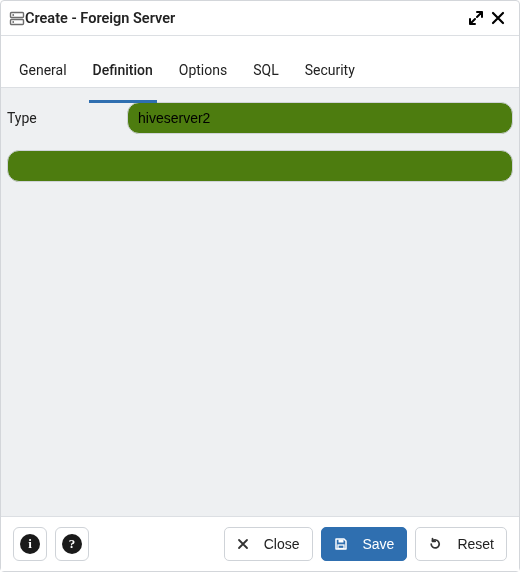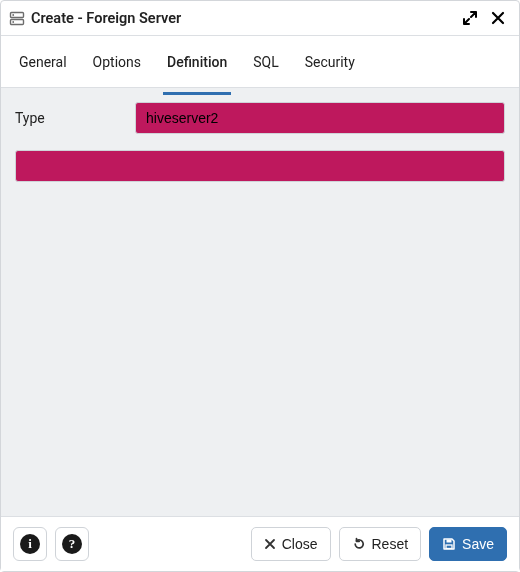--- a/index.html
+++ b/index.html
@@ -15,71 +15,70 @@
     border: 1px solid #d3d6da;
     border-radius: 4px;
     display: flex; flex-direction: column;
     background: #fff;
   }
   
   .dialog-header {
     display: flex; align-items: center;
     padding: 6px 10px 6px 8px;
     border-bottom: 1px solid #dcdfe3;
-    gap: 6px;
     font-weight: 600;
   }
   .dialog-header .title-icon { display: inline-flex; align-items: center; }
   .dialog-header .title { flex: 0 0 auto; font-size: 14.5px; }
   .dialog-header .spacer { flex: 1; }
   .hdr-btn { display:inline-flex; align-items:center; justify-content:center; width:22px; height:22px; cursor:pointer; }
 
   
   .tabs {
     display: flex; gap: 18px;
     padding: 0 14px;
     border-bottom: 1px solid #dcdfe3;
     font-size: 14px;
   }
   .tab {
     padding: 10px 4px 22px 4px;
     cursor: pointer;
     color: #222;
     border-bottom: 3px solid transparent;
     position: relative;
-    top: 8px;
+    top: 16px;
   }
   .tab.active {
     border-bottom: 3px solid #2f6fb0;
     font-weight: 500;
   }
 
   
   .dialog-body {
     flex: 1;
     background: #eef0f2;
-    padding: 14px 14px;
+    padding: 14px 6px;
     overflow: auto;
   }
   .form-row {
     display: flex; align-items: center;
     margin-bottom: 16px;
   }
   .form-label {
     width: 120px;
     font-size: 14px;
     color: #222;
   }
   .form-field { flex: 1; }
   .text-input {
     width: 100%;
     height: 32px;
     border: 1px solid #cfd3d8;
-    border-radius: 3px;
-    background: #be185d;
+    border-radius: 12px;
+    background: #4d7c0f;
     padding: 4px 10px;
     font-size: 14px;
     outline: none;
   }
 
   
   .dialog-footer {
     display: flex; align-items: center;
     padding: 10px 12px;
     border-top: 1px solid #dcdfe3;
@@ -101,21 +100,21 @@
     font-weight: 700; font-size: 13px; font-family: Georgia, 'Times New Roman', serif;
   }
   .circle-icon.help { font-style: normal; }
   .footer-spacer { flex: 1; }
   .btn {
     height: 34px;
     border: 1px solid #cfd3d8;
     border-radius: 5px;
     background: #fff;
     padding: 0 12px;
-    display: inline-flex; align-items: center; gap: 6px;
+    display: inline-flex; align-items: center; gap: 15px;
     font-size: 14px;
     cursor: pointer;
     color: #222;
   }
   .btn.primary {
     background: #2f6fb0;
     border-color: #2f6fb0;
     color: #fff;
   }
   .btn svg { display:block; }
@@ -144,22 +143,22 @@
     </span>
     <span class="hdr-btn" title="Close">
       <svg width="14" height="14" viewBox="0 0 14 14">
         <path d="M2 2 L12 12 M12 2 L2 12" stroke="#000" stroke-width="2.2" stroke-linecap="round"></path>
       </svg>
     </span>
   </div>
 
   <div class="tabs">
     <div class="tab"><span>General</span></div>
+    <div class="tab active"><span>Definition</span></div>
     <div class="tab"><span>Options</span></div>
-    <div class="tab active"><span>Definition</span></div>
     <div class="tab"><span>SQL</span></div>
     <div class="tab"><span>Security</span></div>
   </div>
 
   <div class="dialog-body">
     <div class="form-row">
       <div class="form-label">Type</div>
       <div class="form-field">
         <input class="text-input" value="hiveserver2" style="">
       </div>
@@ -178,30 +177,30 @@
     <div class="circle-btn">
       <span class="circle-icon help">?</span>
     </div>
     <div class="footer-spacer"></div>
     <button class="btn">
       <svg width="12" height="12" viewBox="0 0 12 12">
         <path d="M2 2 L10 10 M10 2 L2 10" stroke="#333" stroke-width="1.8" stroke-linecap="round"></path>
       </svg>
       <span>Close</span>
     </button>
-    <button class="btn">
-      <svg width="14" height="14" viewBox="0 0 14 14">
-        <path d="M3.2 7 a4 4 0 1 0 1.3 -3" fill="none" stroke="#333" stroke-width="1.7" stroke-linecap="round"></path>
-        <path d="M4.5 1.6 L4.5 4.3 L7.2 4.3" fill="none" stroke="#333" stroke-width="1.7" stroke-linecap="round" stroke-linejoin="round"></path>
-      </svg>
-      <span>Reset</span>
-    </button>
     <button class="btn primary">
       <svg width="14" height="14" viewBox="0 0 14 14">
         <path d="M2 2 h8 l2 2 v8 h-10 z" fill="none" stroke="#fff" stroke-width="1.5" stroke-linejoin="round"></path>
         <rect x="4" y="8" width="6" height="3.5" fill="none" stroke="#fff" stroke-width="1.3"></rect>
         <rect x="4.5" y="2.5" width="5" height="3" fill="#fff"></rect>
       </svg>
       <span>Save</span>
     </button>
+    <button class="btn">
+      <svg width="14" height="14" viewBox="0 0 14 14">
+        <path d="M3.2 7 a4 4 0 1 0 1.3 -3" fill="none" stroke="#333" stroke-width="1.7" stroke-linecap="round"></path>
+        <path d="M4.5 1.6 L4.5 4.3 L7.2 4.3" fill="none" stroke="#333" stroke-width="1.7" stroke-linecap="round" stroke-linejoin="round"></path>
+      </svg>
+      <span>Reset</span>
+    </button>
   </div>
 
 </div>
 
 </body></html>

